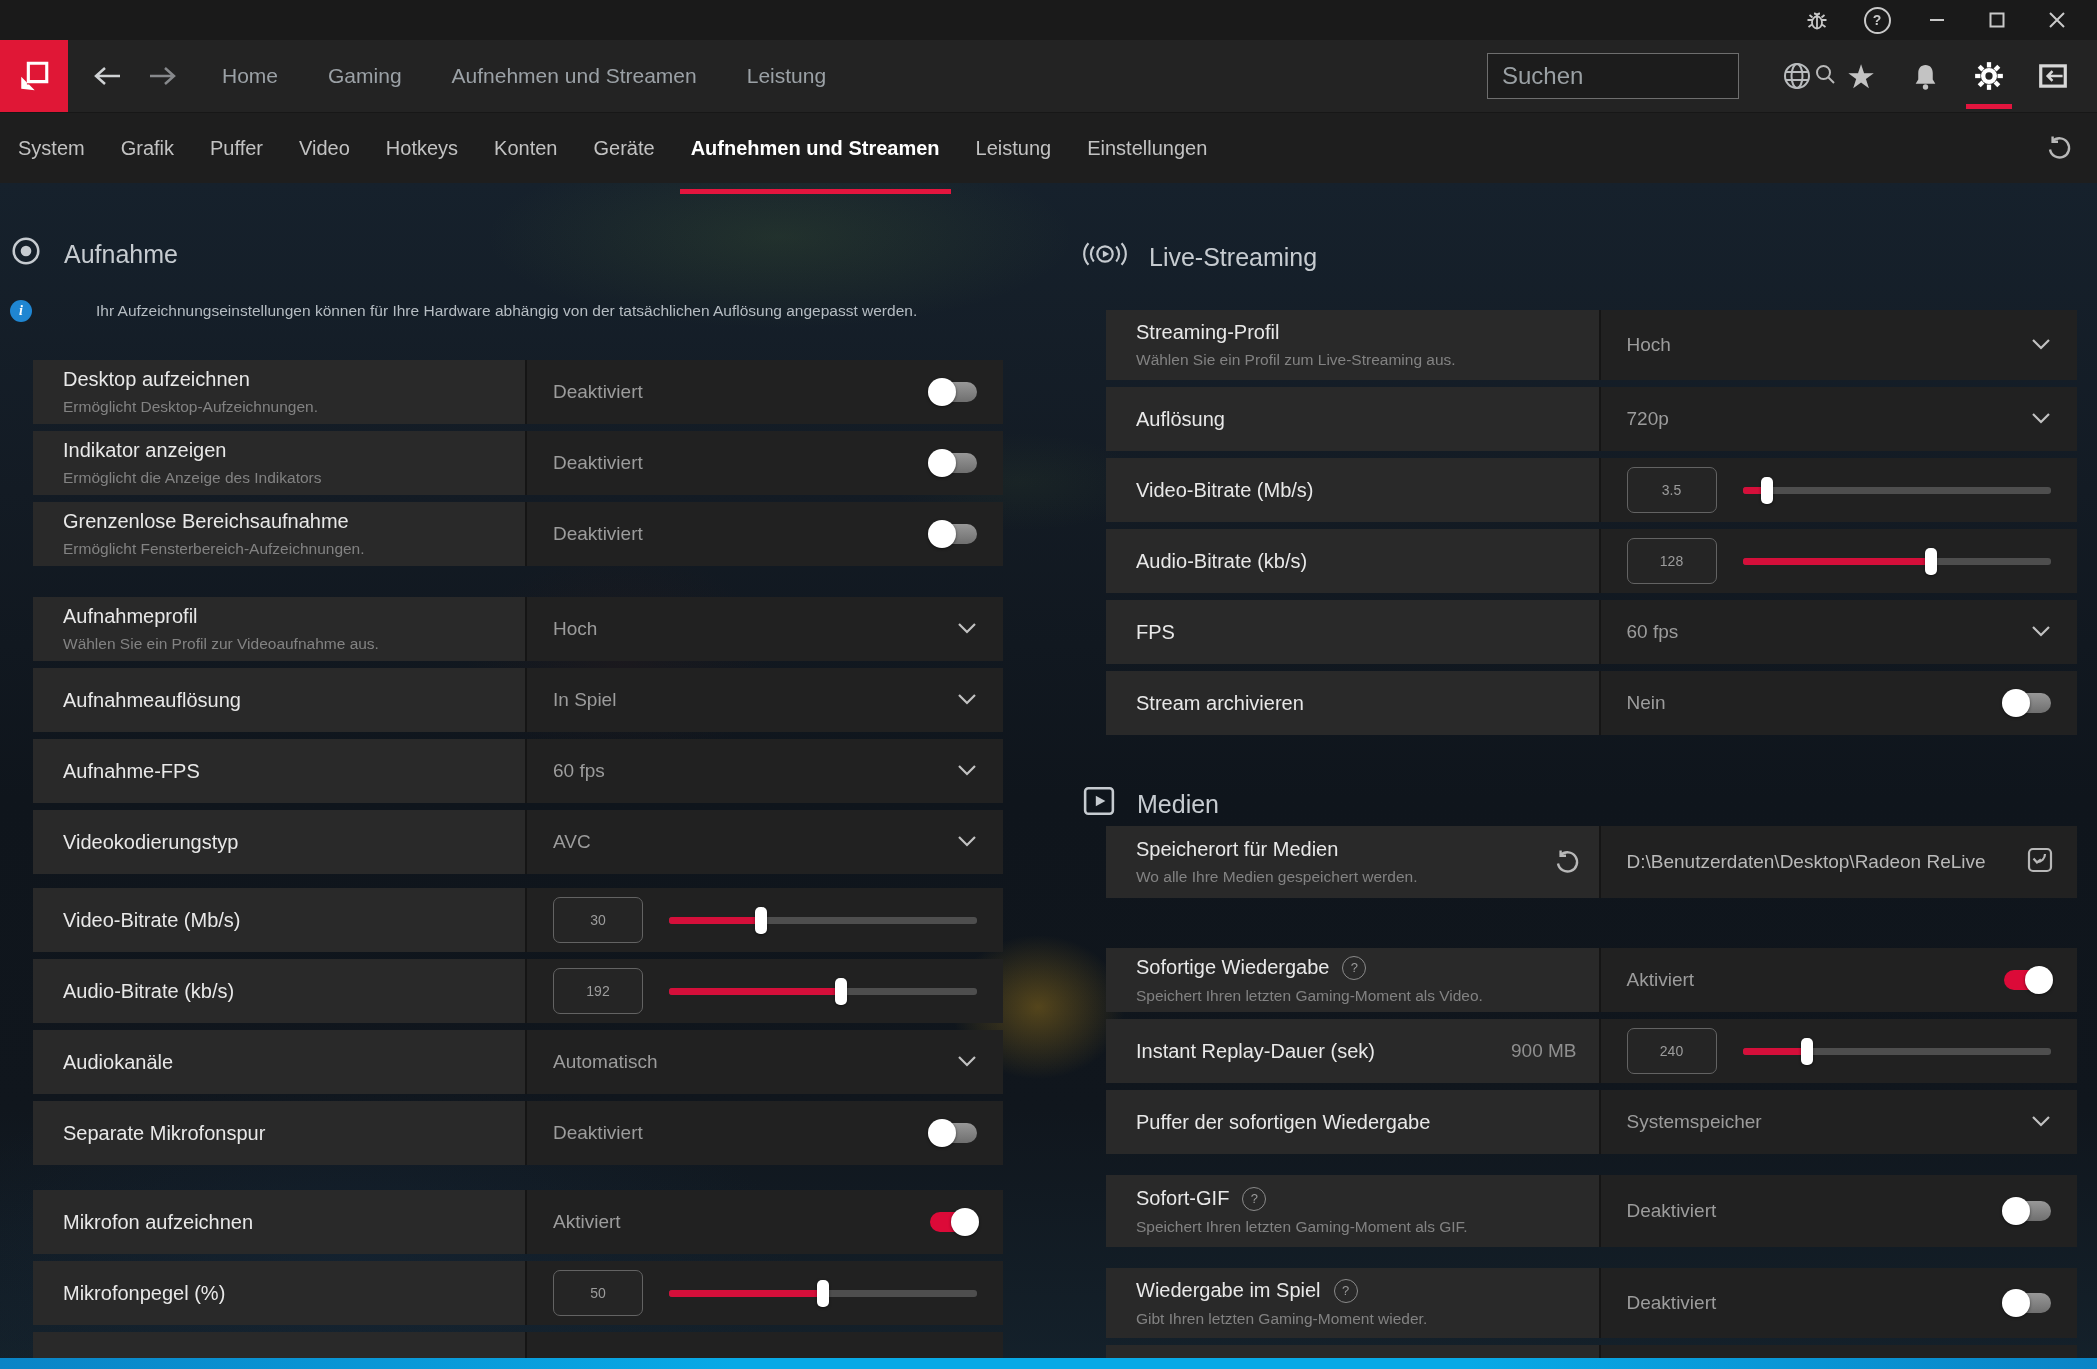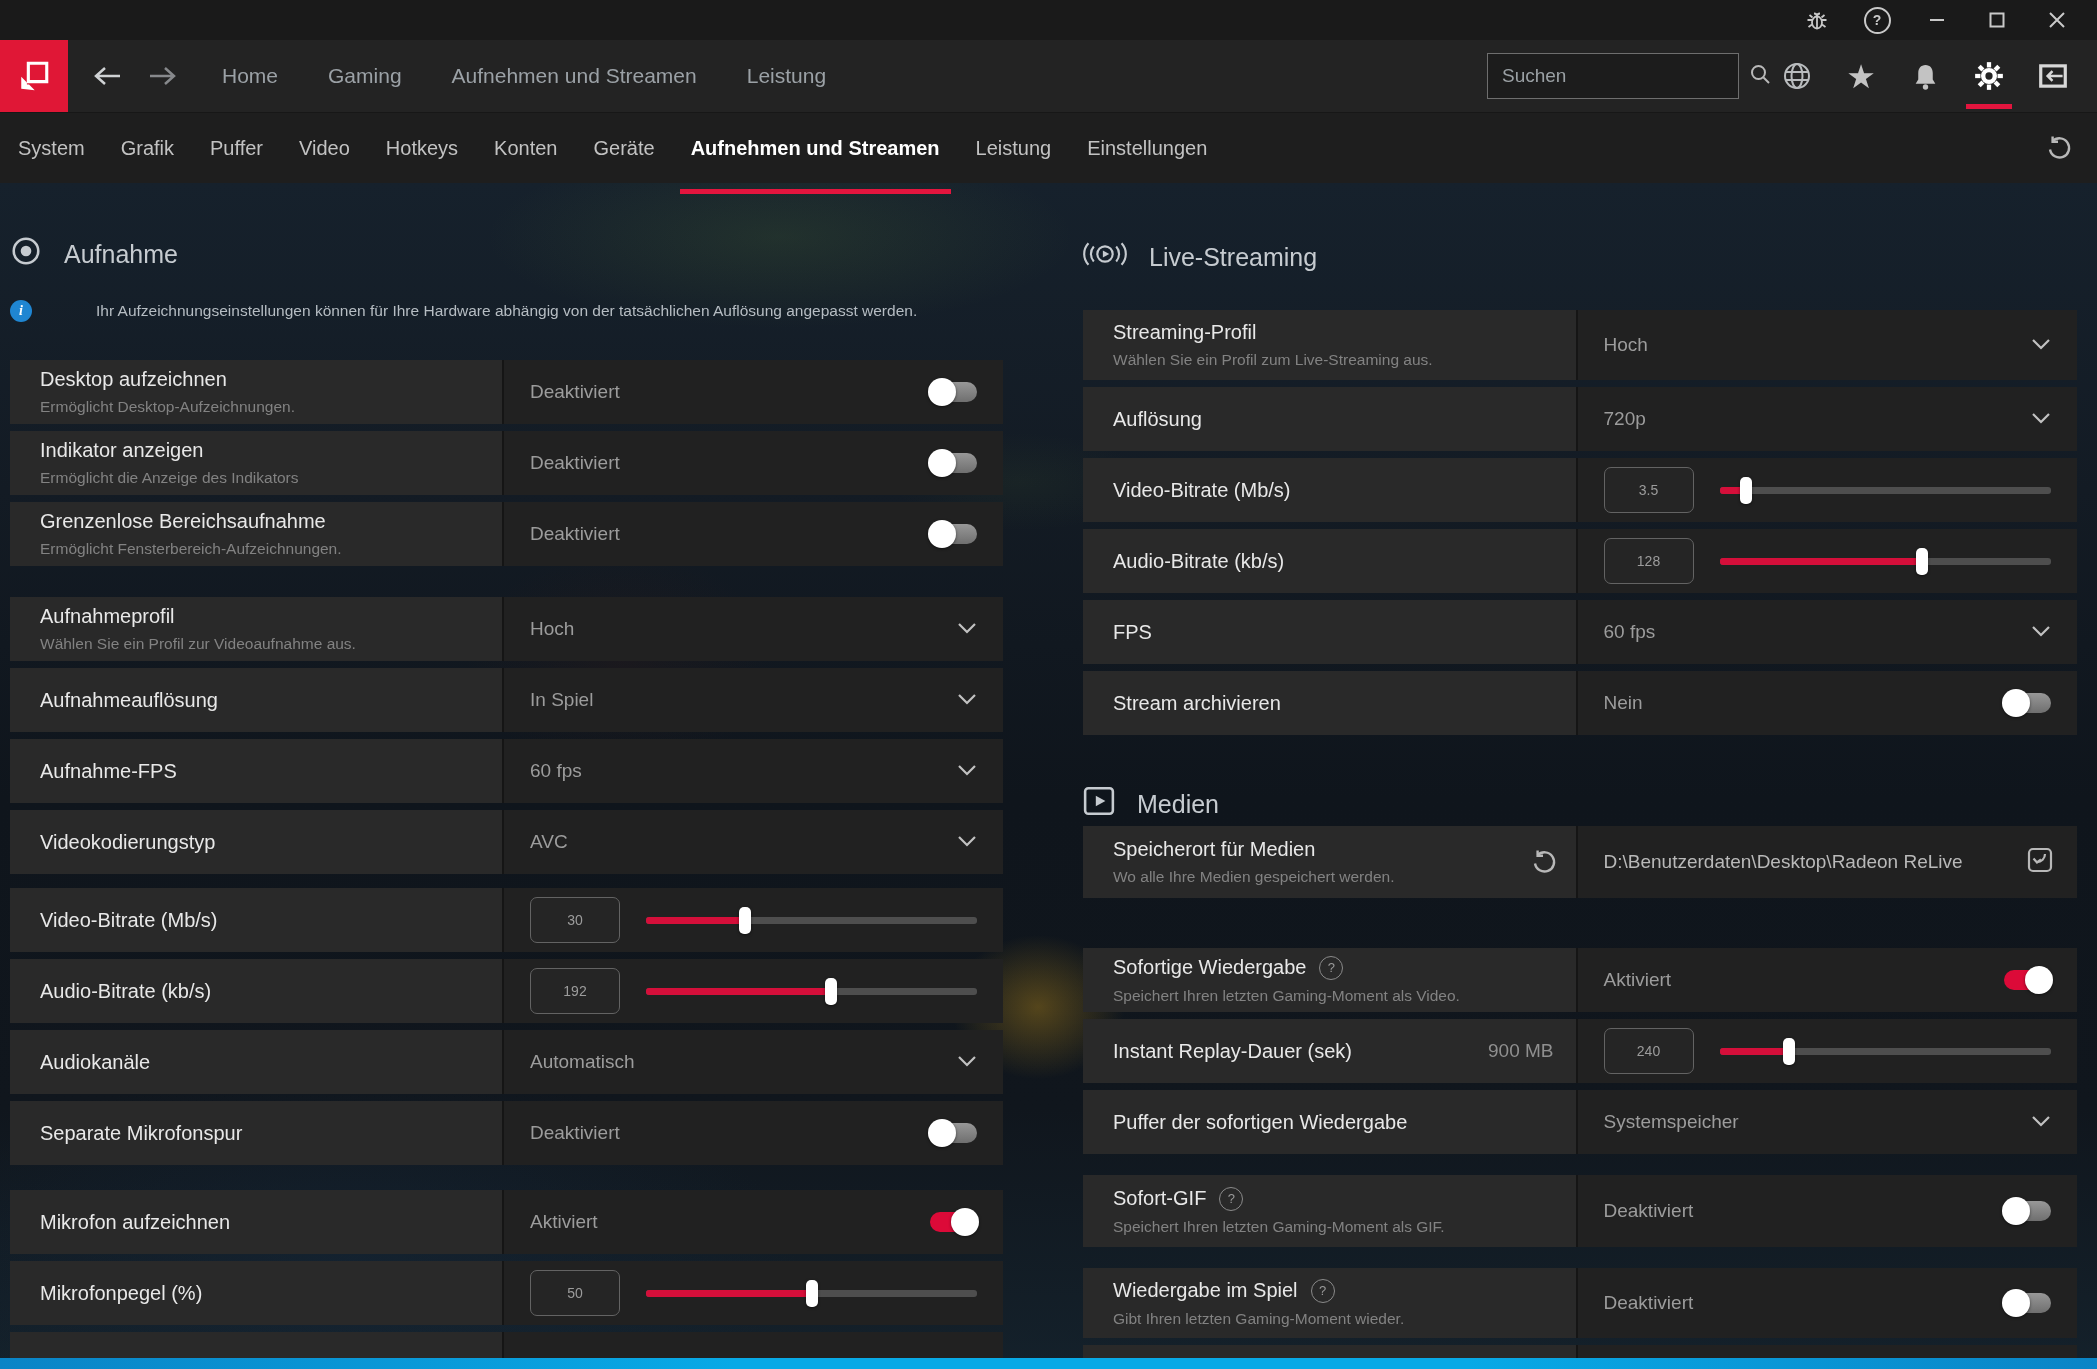--- a/index.html
+++ b/index.html
@@ -16,21 +16,21 @@
     display:flex;align-items:center;justify-content:center;font-size:14px;font-weight:700;color:#c9c9c9;}
   .navbar{position:absolute;top:40px;left:0;right:0;height:72px;background:#232323;
     display:flex;align-items:center;z-index:6;}
   .logo{width:68px;height:72px;background:#e01736;display:flex;align-items:center;justify-content:center;flex:0 0 auto;}
   .nav-arrow{width:34px;display:flex;justify-content:center;margin-left:22px;}
   .nav-items{display:flex;gap:50px;margin-left:42px;font-size:21px;color:#9ba1a6;}
   .nav-item{cursor:default;}
   .nav-right{margin-left:auto;display:flex;align-items:center;padding-right:12px;}
   .search{width:226px;height:44px;background:#1c1c1c;border:1px solid #6e6e6e;
     display:flex;align-items:center;padding:0 12px;margin-right:26px;}
-  .search input{flex:1;background:transparent;border:none;outline:none;color:#9aa0a4;font-size:19px;font-family:inherit;}
+  .search input{flex:1;background:transparent;border:none;outline:none;color:#9aa0a4;font-size:24px;font-family:inherit;}
   .search input::placeholder{color:#9aa0a4;}
   .icon-btn{width:64px;height:72px;display:flex;align-items:center;justify-content:center;position:relative;}
   .gear-underline{position:absolute;left:9px;right:9px;bottom:3px;height:5px;background:var(--accent,#e3153e);}
   .subnav{position:absolute;top:112px;left:0;right:0;height:70px;background:#1e1e1e;border-top:1px solid #171717;
     display:flex;align-items:center;font-size:20px;color:#c2c2c2;z-index:6;}
   .sn-item{padding:15px 18px;height:100%;display:flex;align-items:center;position:relative;white-space:nowrap;}
   .sn-item.active{color:#ffffff;font-weight:700;}
   .sn-underline{display:none;position:absolute;left:7px;right:7px;bottom:4px;height:5px;background:var(--accent,#e3153e);}
   .sn-item.active .sn-underline{display:block;}
   .sn-reset{margin-left:auto;margin-right:24px;display:flex;align-items:center;}
@@ -49,21 +49,21 @@
   .col-r{left:1083px;width:994px;}
   .sec-head{position:absolute;display:flex;align-items:center;gap:22px;color:#c6cbd0;font-size:25px;}
   .info-line{position:absolute;display:flex;align-items:center;gap:16px;}
   .info-dot{width:22px;height:22px;border-radius:50%;background:var(--info-blue,#1f86d2);color:#fff;
     display:flex;align-items:center;justify-content:center;font-size:14px;font-weight:700;font-family:"Liberation Serif",serif;font-style:italic;}
   .info-text{font-size:15.5px;color:#b6bdc3;margin-left:48px;}
   .group{position:absolute;left:0;right:0;}
   .row{display:flex;height:64px;margin-bottom:7px;}
   .row.h70{height:70px;} .row.h72{height:72px;}
   .cell-l{width:49.75%;background:#292929;border-right:2px solid #151515;
-    display:flex;flex-direction:column;justify-content:center;padding-left:30px;box-sizing:border-box;}
+    display:flex;flex-direction:column;justify-content:center;padding-left:30px;box-sizing:border-box;margin-left:23px;}
   .cell-r{flex:1;background:#212121;display:flex;align-items:center;justify-content:space-between;
     padding:0 26px;box-sizing:border-box;}
   .t{font-size:20px;color:#e8e8e8;}
   .t-wrap{display:flex;align-items:center;gap:13px;}
   .s{font-size:15.5px;color:#828282;margin-top:7px;}
   .val{font-size:19px;color:#9c9c9c;}
   .path-val{font-size:19px;color:#b9b9b9;}
   .meta{font-size:19px;color:#8f8f8f;}
   .cell-l.meta-row{flex-direction:row;align-items:center;justify-content:space-between;padding-right:22px;}
   .cell-l.icon-row{flex-direction:row;align-items:center;}

